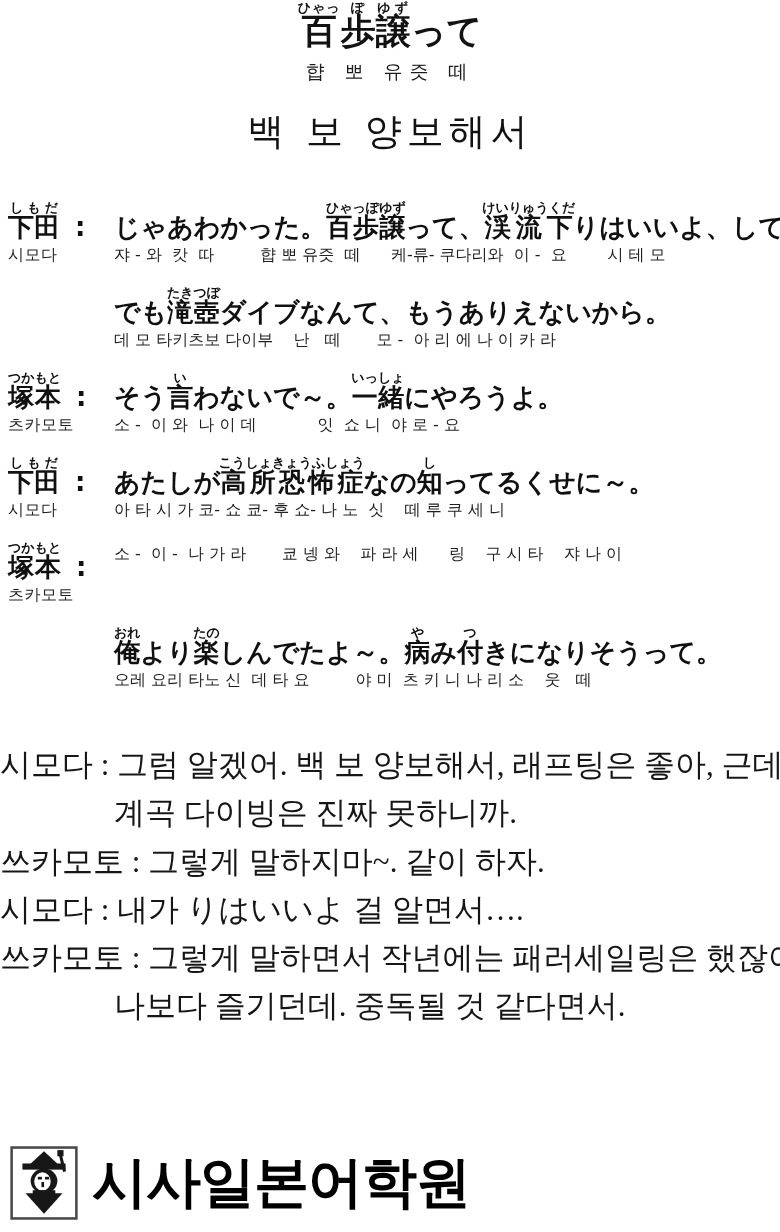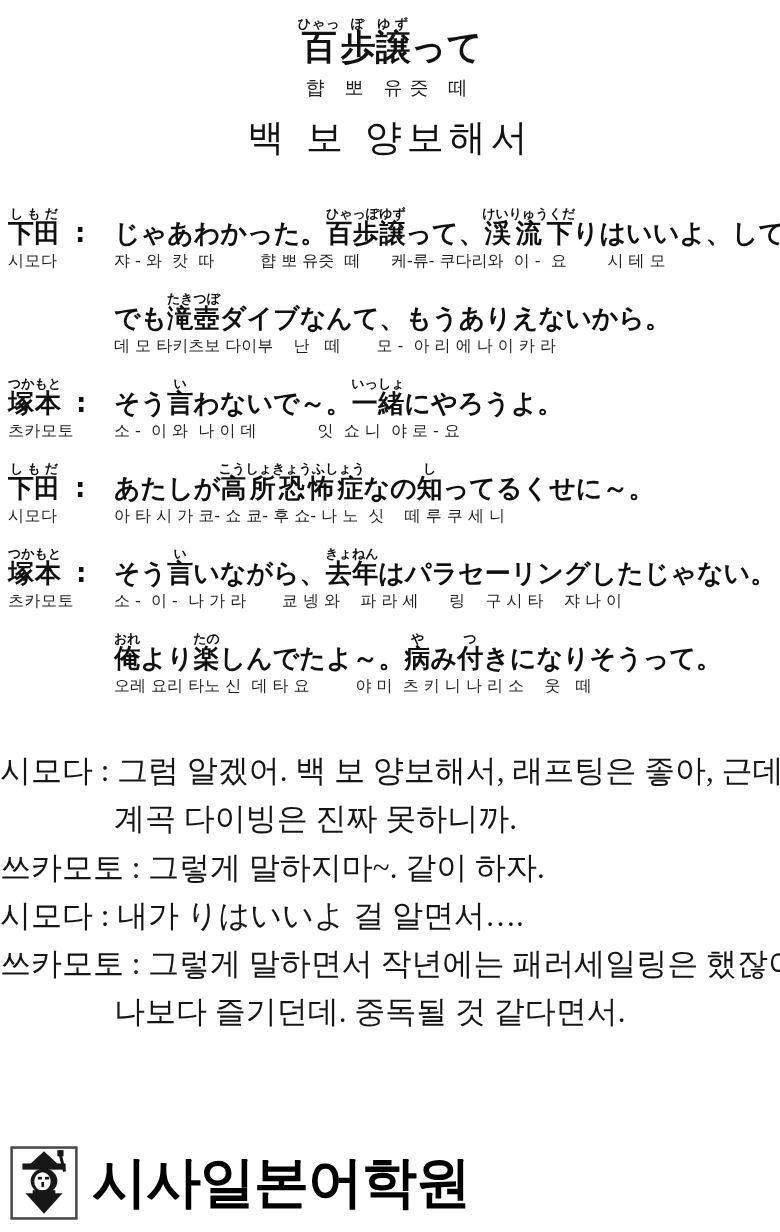--- a/index.html
+++ b/index.html
@@ -4,25 +4,25 @@
 <style>
   html,body{margin:0;padding:0;background:#fff;}
   body{
     width:780px;height:1232px;overflow:hidden;
     font-family:"DejaVu Sans","Liberation Sans",sans-serif;
     color:#121212;position:relative;
   }
   .page{width:780px;height:1232px;position:relative;background:#fff;}
 
   
-  .title-block{text-align:center;padding-top:17px;}
+  .title-block{text-align:center;padding-top:1px;}
   .t-jp{font-size:35px;font-weight:bold;line-height:1.05;}
   .t-jp rt{font-size:13px;font-weight:bold;letter-spacing:1px;}
   .t-pron{font-size:19px;margin-top:9px;letter-spacing:7px;font-weight:500;color:#1c1c1c;}
-  .t-kr{font-size:37px;margin-top:12px;letter-spacing:5px;font-weight:500;}
+  .t-kr{font-size:37px;margin-top:22px;letter-spacing:5px;font-weight:500;}
 
   
   .dialogue{margin-top:44px;padding-left:8px;}
   .dlg-line{display:flex;margin-bottom:20px;align-items:flex-start;}
   .dlg-speaker{width:106px;flex-shrink:0;}
   .jp{font-size:26px;font-weight:bold;line-height:1.12;white-space:nowrap;color:#101010;}
   .jp rt{font-size:13px;font-weight:bold;letter-spacing:0px;font-family:Liberation Mono, monospace;}
   .jp .colon{font-weight:bold;padding-left:6px;}
   .kr-pron{font-size:16px;margin-top:3px;white-space:pre;color:#1f1f1f;}
   .dlg-speaker .kr-pron{letter-spacing:0.5px;}
@@ -92,21 +92,20 @@
           <div class="jp">あたしが<ruby>高所恐怖症<rt>こうしょきょうふしょう</rt></ruby>なの<ruby>知<rt>し</rt></ruby>ってるくせに～。</div>
           <div class="kr-pron">아 타 시 가 코- 쇼 쿄- 후 쇼- 나 노  싯    떼 루 쿠 세 니</div>
         </div>
       </div>
       <div class="dlg-line">
         <div class="dlg-speaker">
           <div class="jp"><ruby>塚本<rt>つかもと</rt></ruby><span class="colon"> : </span></div>
           <div class="kr-pron">츠카모토</div>
         </div>
         <div>
-          <div class="jp">そう<ruby>言<rt>い</rt></ruby>いながら、<ruby>去年<rt>きょねん</rt></ruby>はパラセーリングしたじゃない。</div>
           <div class="kr-pron">소 -  이 -  나 가 라       쿄 넹 와    파 라 세      링    구 시 타    쟈 나 이</div>
         </div>
       </div>
       <div class="dlg-line">
         <div class="dlg-speaker"></div>
         <div>
           <div class="jp"><ruby>俺<rt>おれ</rt></ruby>より<ruby>楽<rt>たの</rt></ruby>しんでたよ～。<ruby>病<rt>や</rt></ruby>み<ruby>付<rt>つ</rt></ruby>きになりそうって。</div>
           <div class="kr-pron">오레 요리 타노 신  데 타 요         야 미  츠 키 니 나 리 소    웃   떼</div>
         </div>
       </div>

